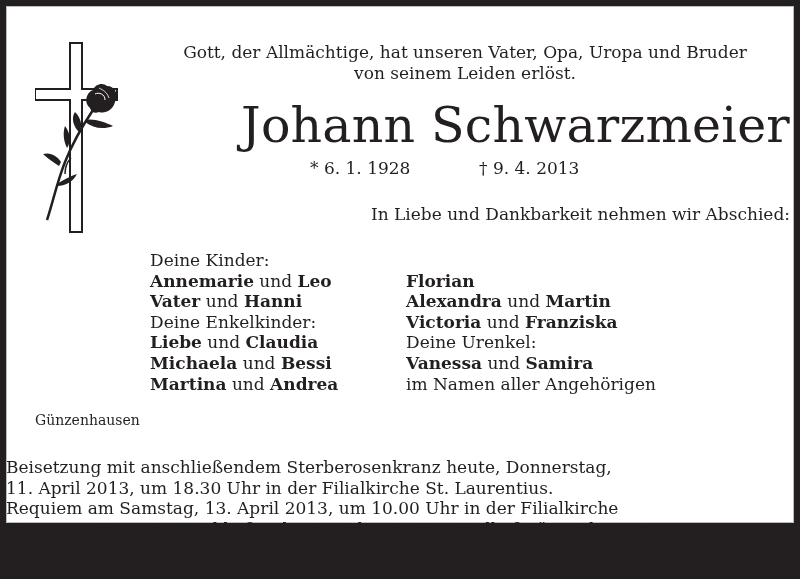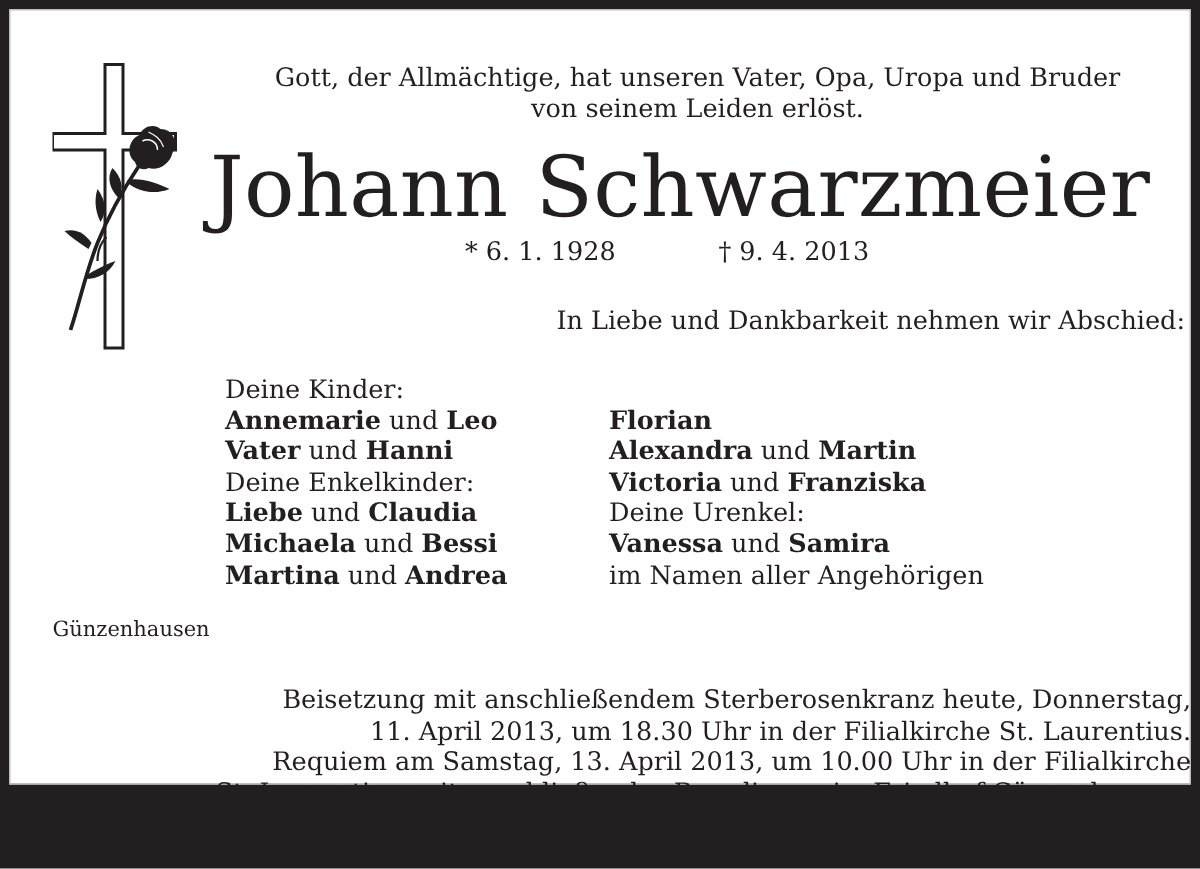--- a/index.html
+++ b/index.html
@@ -4,32 +4,32 @@
 <style>
   html, body { margin: 0; padding: 0; }
   body { width: 800px; height: 579px; background: #231f20; position: relative; overflow: hidden; }
   .frame {
     position: absolute; left: 6px; top: 6px; width: 788px; height: 517px;
     background: #ffffff; box-shadow: inset 0 0 0 1px #bdbdbd;
     font-family: "DejaVu Serif", "Liberation Serif", serif; color: #231f20;
   }
   .abs { position: absolute; white-space: nowrap; }
   .intro { left: 134px; width: 650px; text-align: center; font-size: 17px; line-height: 21px; top: 36px; }
-  .name { left: 134px; width: 650px; text-align: left; font-size: 56px; line-height: 50px; top: 95px; letter-spacing: 0.2px; }
+  .name { left: 134px; width: 650px; text-align: right; font-size: 49px; line-height: 50px; top: 95px; letter-spacing: 0.2px; }
   .dates { top: 152px; font-size: 17px; line-height: 20px; }
   .birth { left: 304px; }
   .death { left: 473px; }
   .farewell { left: 134px; width: 650px; text-align: right; font-size: 17px; top: 198px; line-height: 20px; }
   .col { top: 244px; font-size: 17px; line-height: 20.6px; }
   .col-left { left: 144px; }
   .col-right { left: 400px; }
   .col div { height: 20.6px; }
   b { font-weight: bold; }
   .place { left: 29px; top: 404px; font-size: 14px; line-height: 20px; }
-  .details { left: 0; width: 788px; text-align: right; top: 451px; font-size: 17px; line-height: 20.5px; }
+  .details { left: 0; width: 788px; text-align: left; top: 451px; font-size: 17px; line-height: 20.5px; }
   .details div { height: 20.5px; }
   .cross { left: 29px; top: 36px; width: 90px; height: 192px; }
 </style>
 </head>
 <body>
 
 <div class="frame">
 
   <svg class="abs cross" viewBox="0 0 90 192">
 

